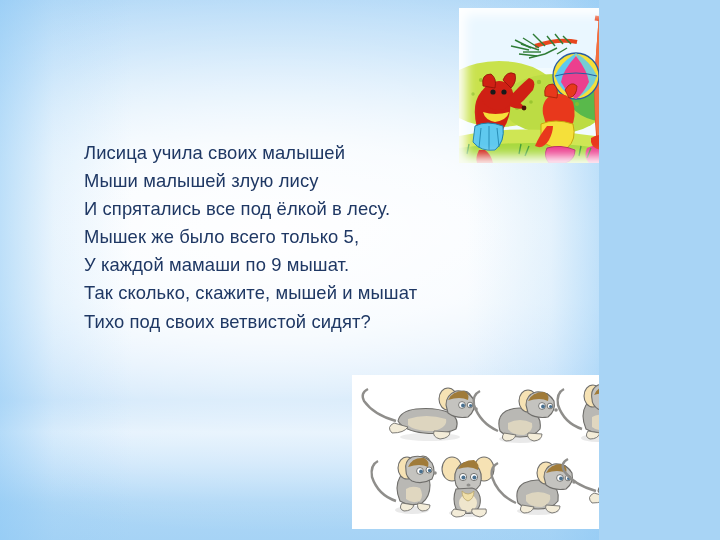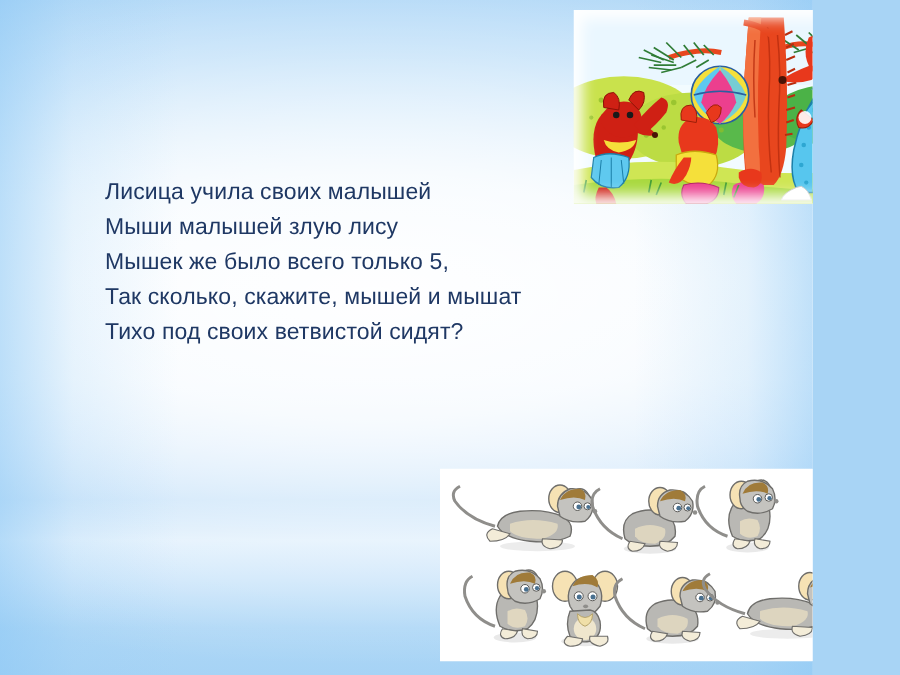--- a/index.html
+++ b/index.html
@@ -7,21 +7,21 @@
   body {
     font-family:"Liberation Sans", sans-serif;
     overflow:hidden;
     position:relative;
     background:#a8d4f5;
   }
 
   
   #slide {
     position:absolute; inset:0;
-    width:650px; height:540px;
+    width:599px; height:540px;
     overflow:hidden;
     background:
       radial-gradient(ellipse 140% 70% at 46% 44%, rgba(255,255,255,0.97) 0%, rgba(255,255,255,0.80) 26%, rgba(255,255,255,0.34) 52%, rgba(255,255,255,0.0) 78%),
       linear-gradient(180deg,
         #a9d4f6 0%,
         #bcdef9 10%,
         #d2e9fb 21%,
         #e2f1fd 30%,
         #eaf4fd 42%,
         #e3f1fd 56%,
@@ -415,18 +415,20 @@
         </g>
       <g transform="translate(238,84)">
           <use href="#mouse-leap"></use>
         </g>
     </svg>
   </div>
 
   <div id="poem">
     <div class="poem-line">Лисица учила своих малышей</div>
     <div class="poem-line">Мыши малышей злую лису</div>
+    <div class="poem-line">И спрятались все под ёлкой в лесу.</div>
     <div class="poem-line">Мышек же было всего только 5,</div>
+    <div class="poem-line">У каждой мамаши по 9 мышат.</div>
     <div class="poem-line">Так сколько, скажите, мышей и мышат</div>
     <div class="poem-line">Тихо под своих ветвистой сидят?</div>
   </div>
 
 </div>
 
 </body></html>

